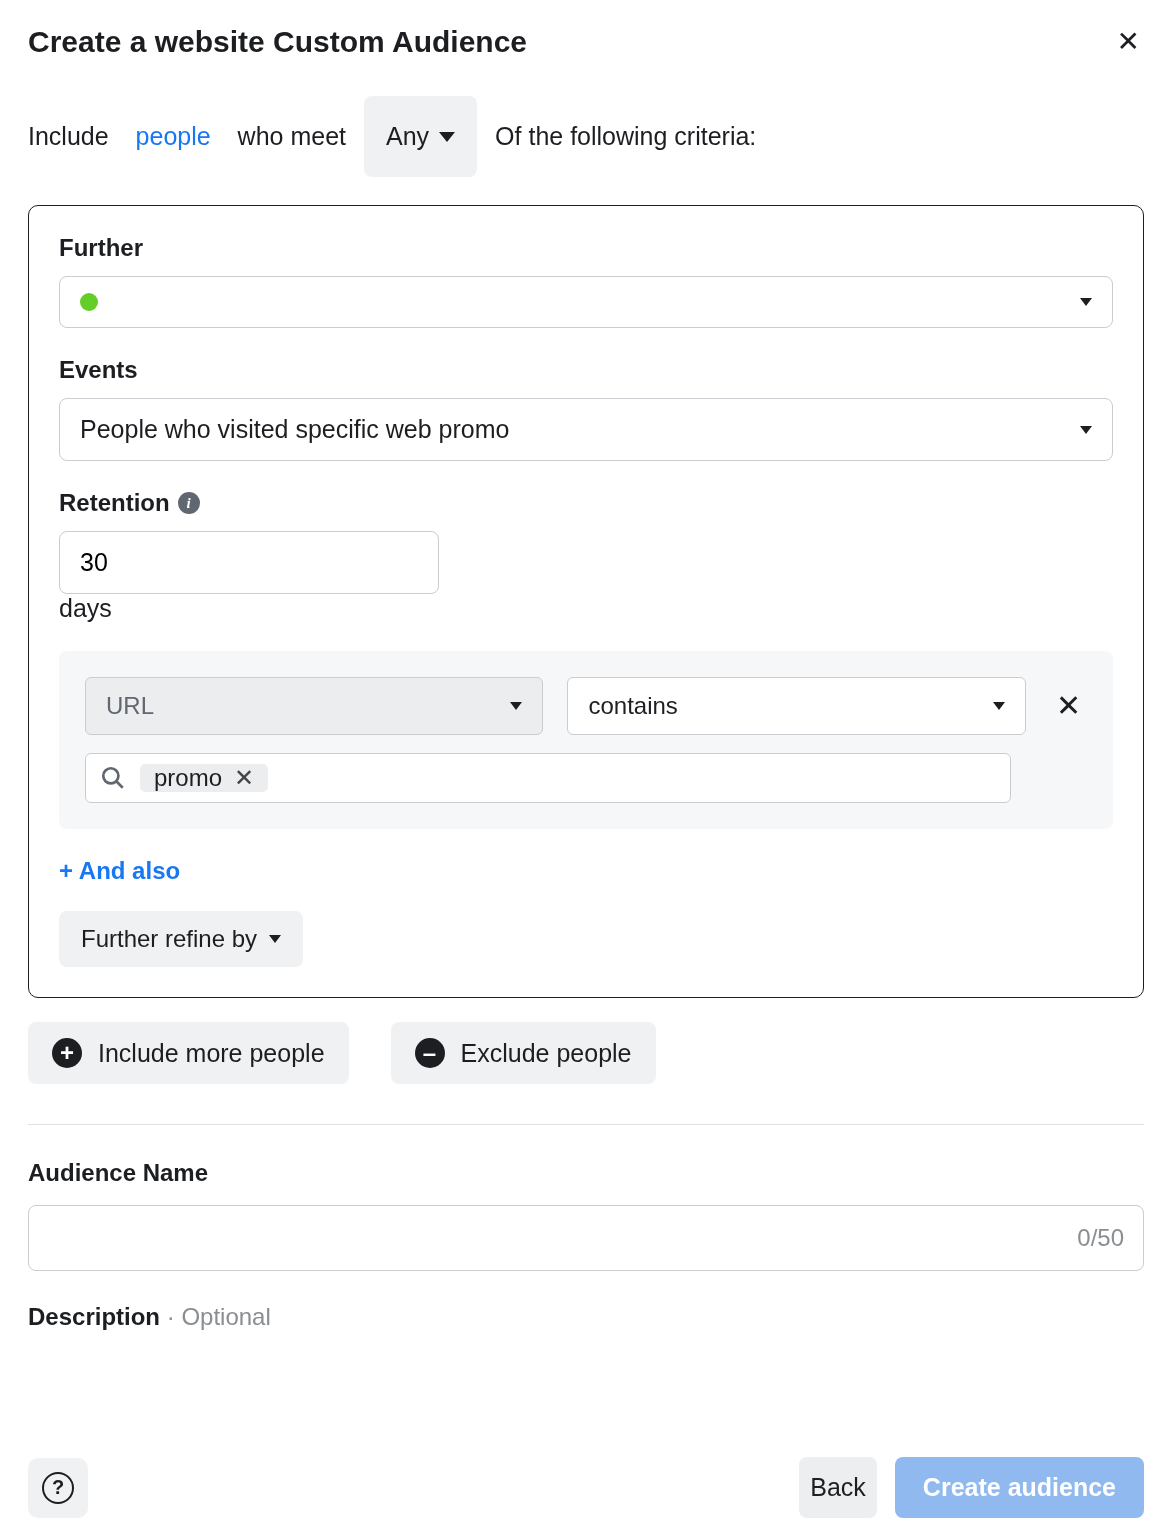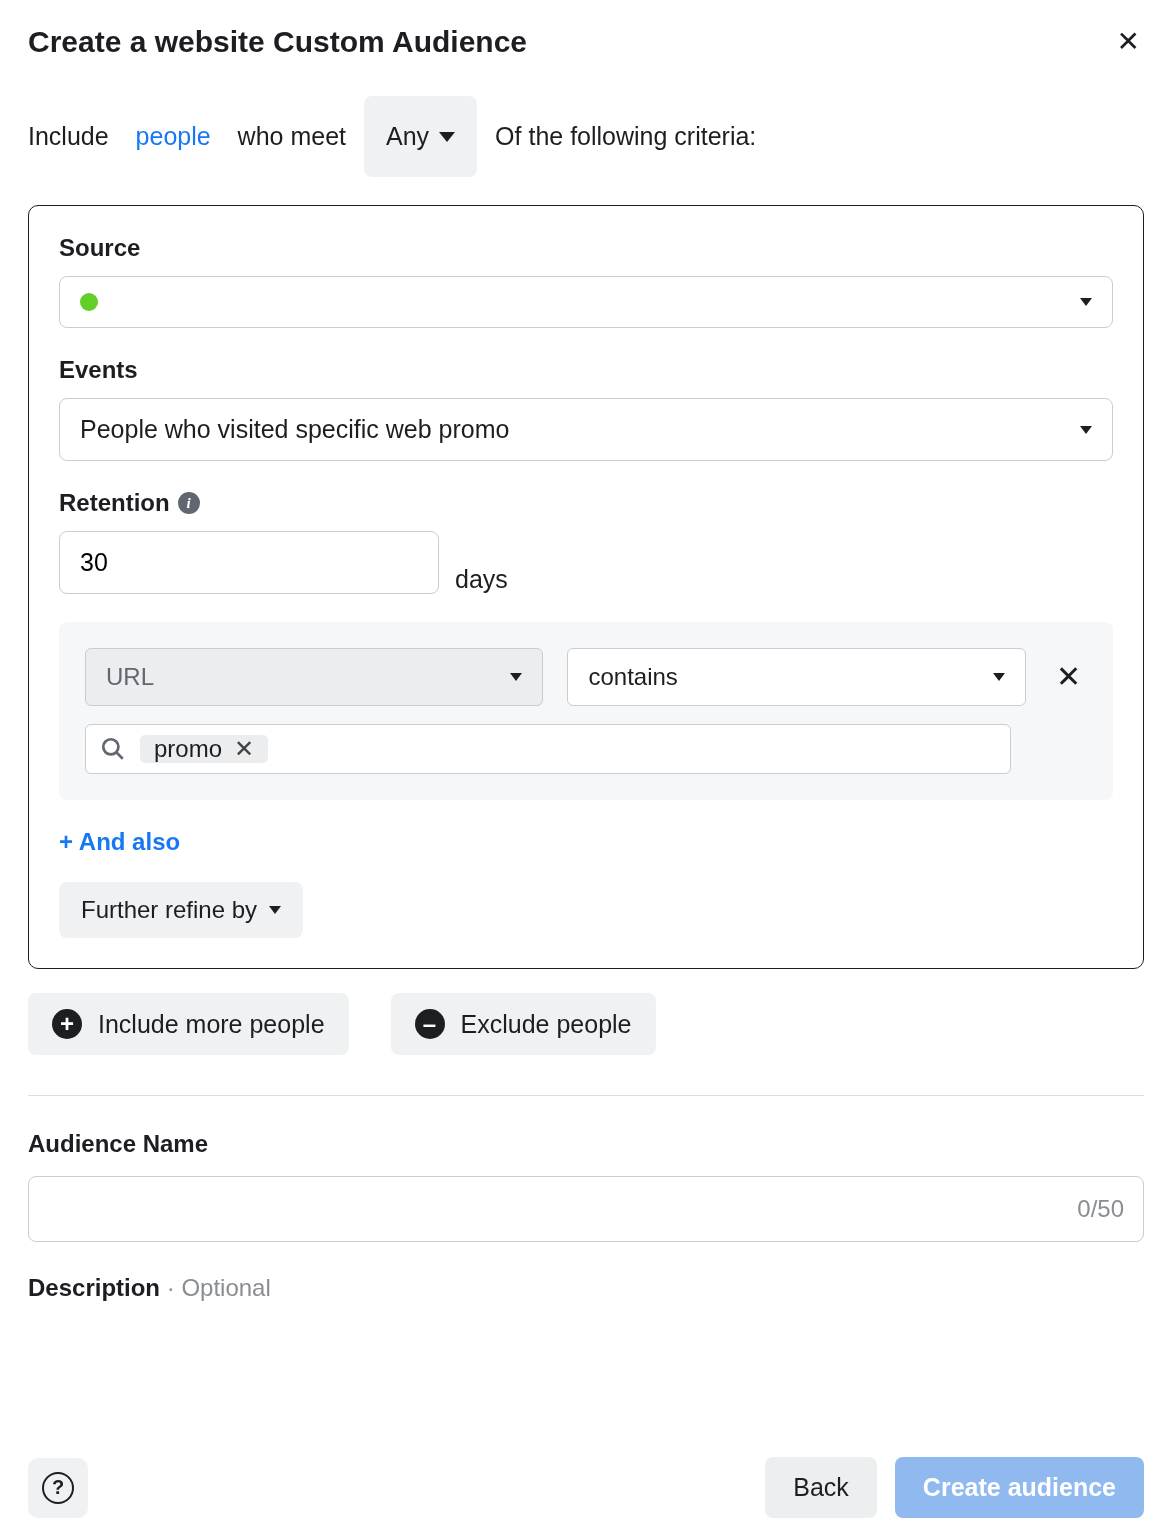--- a/index.html
+++ b/index.html
@@ -85,23 +85,23 @@
   }
   .select-box .left { display: flex; align-items: center; gap: 16px; }
   .status-dot {
     width: 18px; height: 18px;
     border-radius: 50%;
     background: #63ce28;
     flex-shrink: 0;
   }
   .retention-row {
     display: flex;
-    align-items: flex-end;
-    gap: 16px;
+    align-items: flex-start;
     margin-bottom: 28px;
+    flex-direction: column;
   }
   .retention-input {
     width: 380px;
     border: 1px solid #c9ccd1;
     border-radius: 8px;
     padding: 16px 20px;
     font-size: 25px;
     outline: none;
   }
   .days-label { font-size: 25px; }
@@ -253,21 +253,21 @@
   .help-q {
     width: 32px; height: 32px; border-radius: 50%;
     border: 2.5px solid #1c1e21;
     display: flex; align-items: center; justify-content: center;
     font-size: 20px; font-weight: 600;
   }
   .footer-right { display: flex; gap: 18px; }
   .btn-back {
     background: #eceef0;
     border-radius: 8px;
-    padding: 16px 28px;
+    padding: 16px 11px;
     font-size: 25px;
     cursor: pointer;
   }
   .btn-create {
     background: #8fb9ef;
     color: #fff;
     border-radius: 8px;
     padding: 16px 28px;
     font-size: 25px;
     font-weight: 600;
@@ -293,21 +293,21 @@
     <span>who meet</span>
     <span class="pill">
       <span>Any</span>
       <span class="caret-down"></span>
     </span>
     <span>Of the following criteria:</span>
   </div>
 
   <div class="card">
 
-    <div class="section-label">Source</div>
+    <div class="section-label">Further</div>
     <div class="select-box">
       <div class="left">
         <span class="status-dot"></span>
       </div>
       <span class="caret-down sm"></span>
     </div>
 
     <div class="section-label">Events</div>
     <div class="select-box">
       <div class="left">

